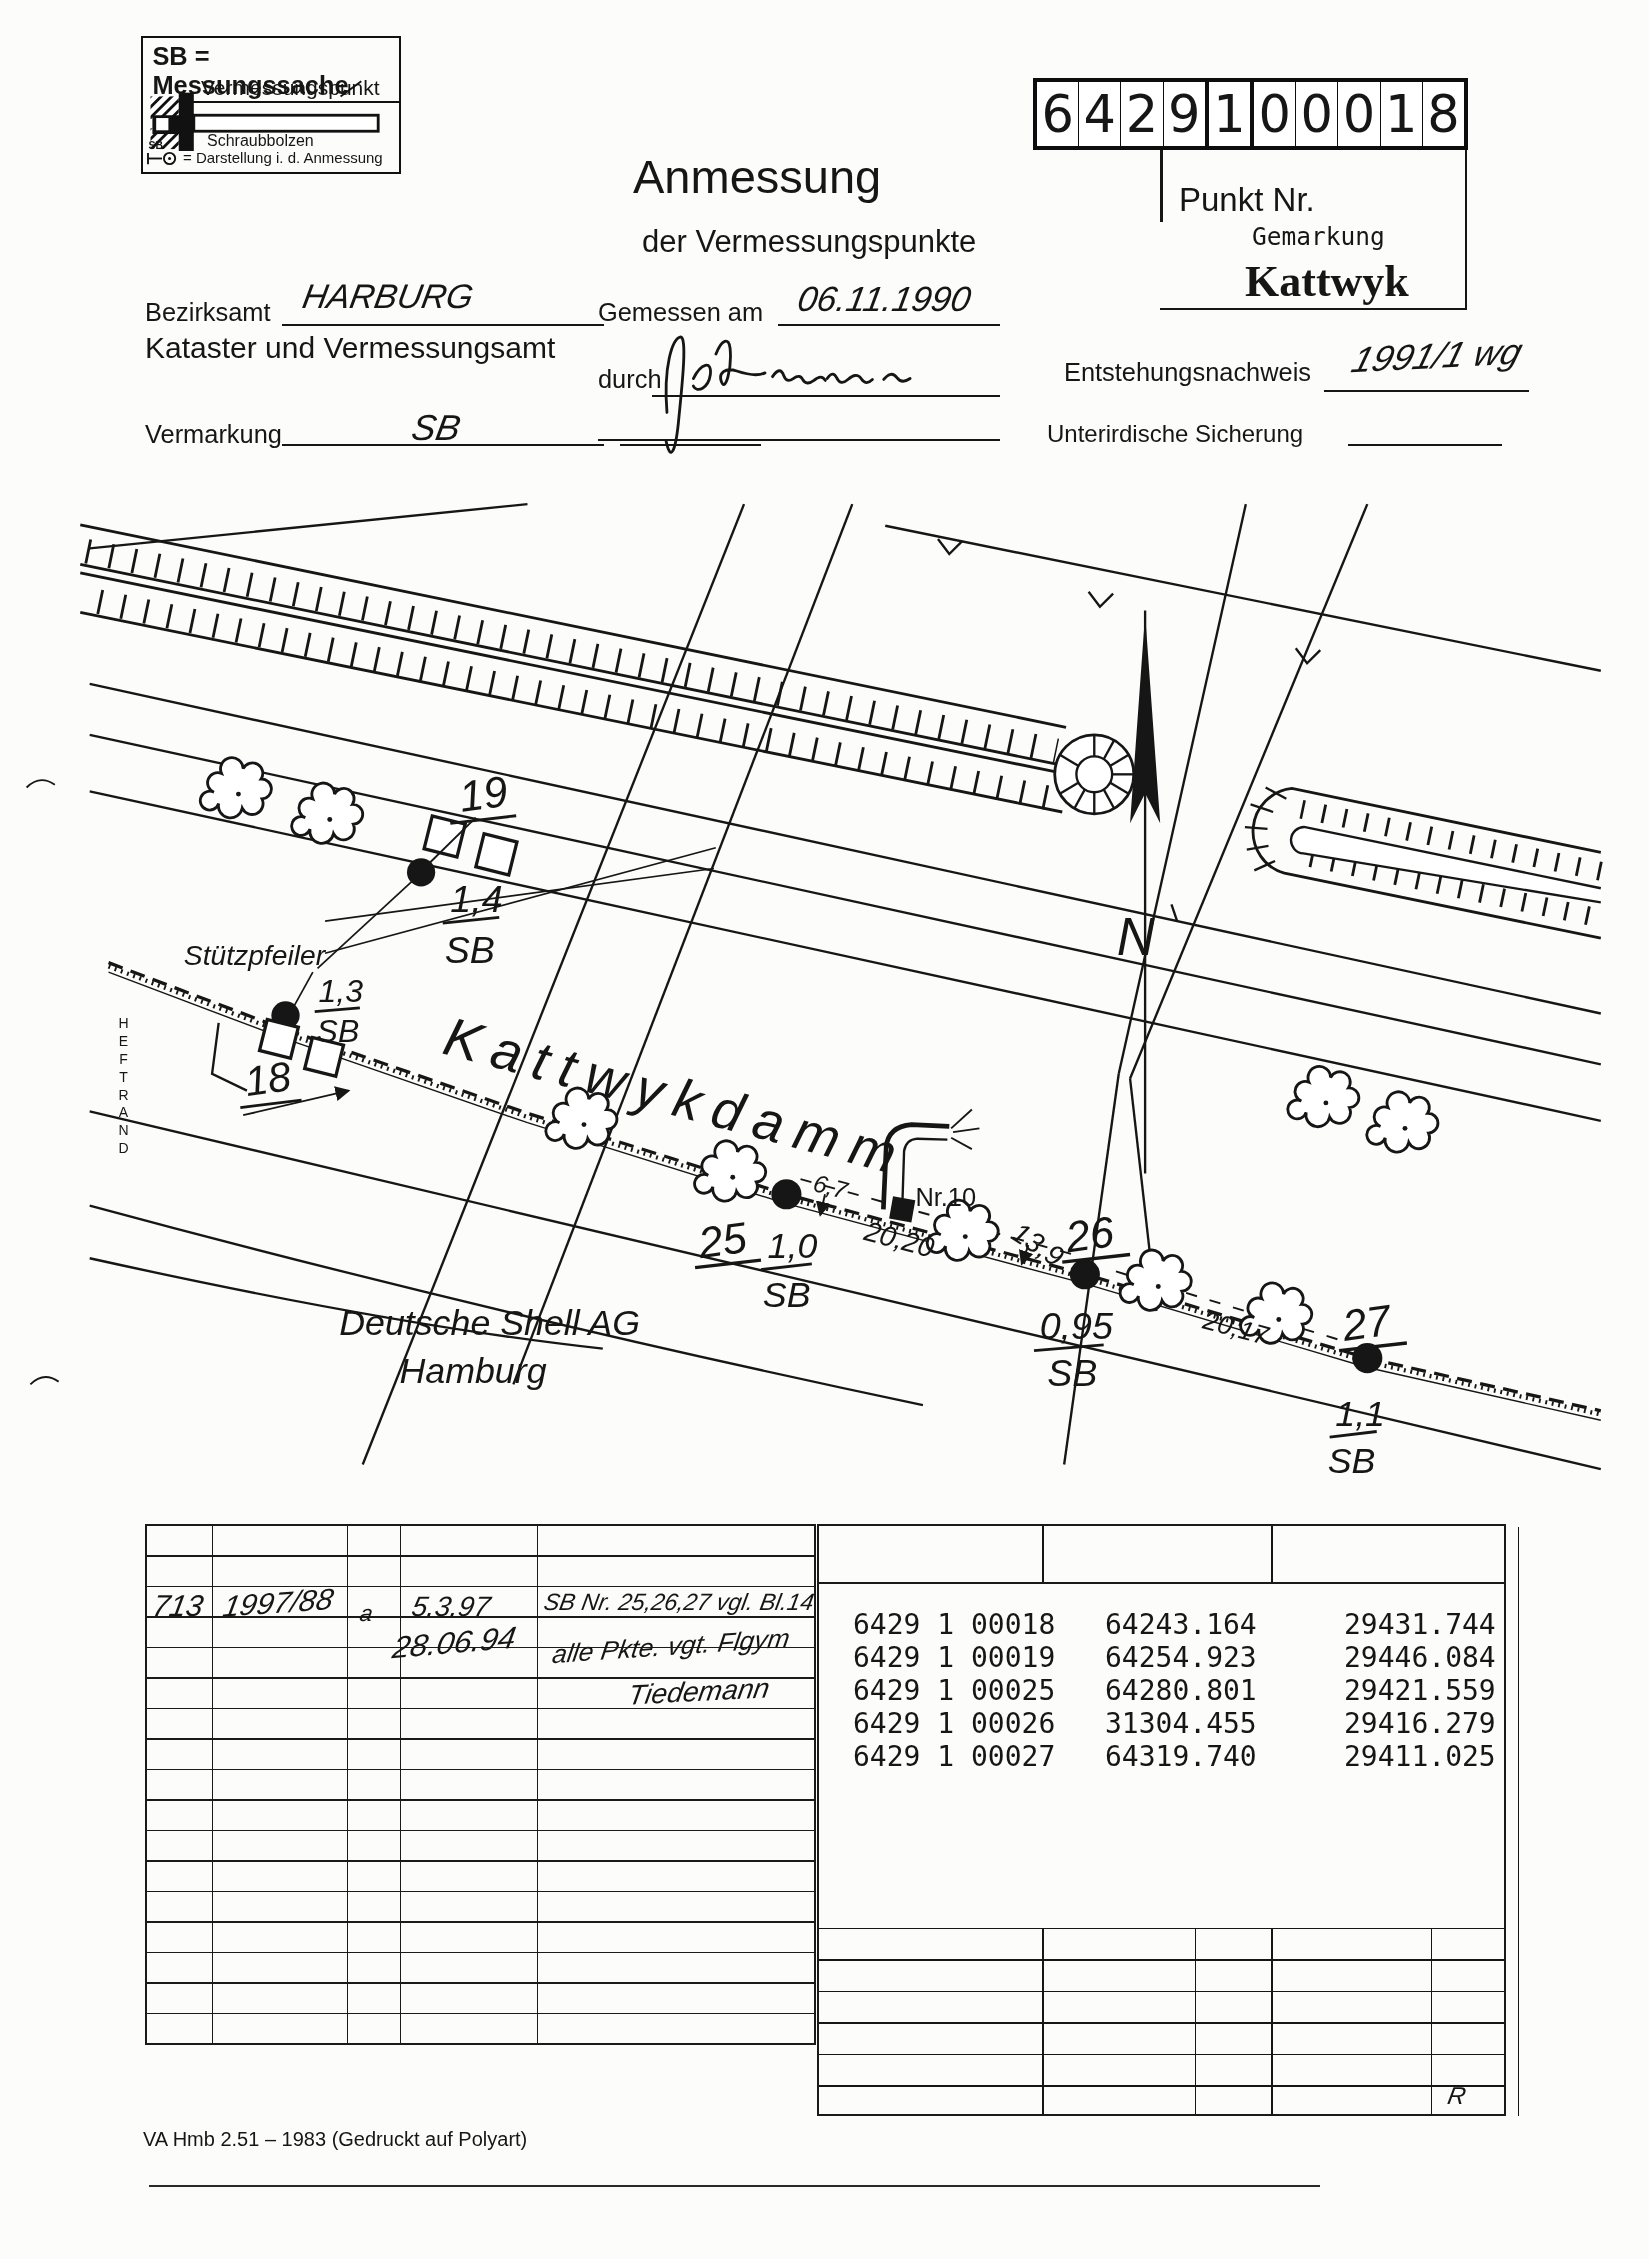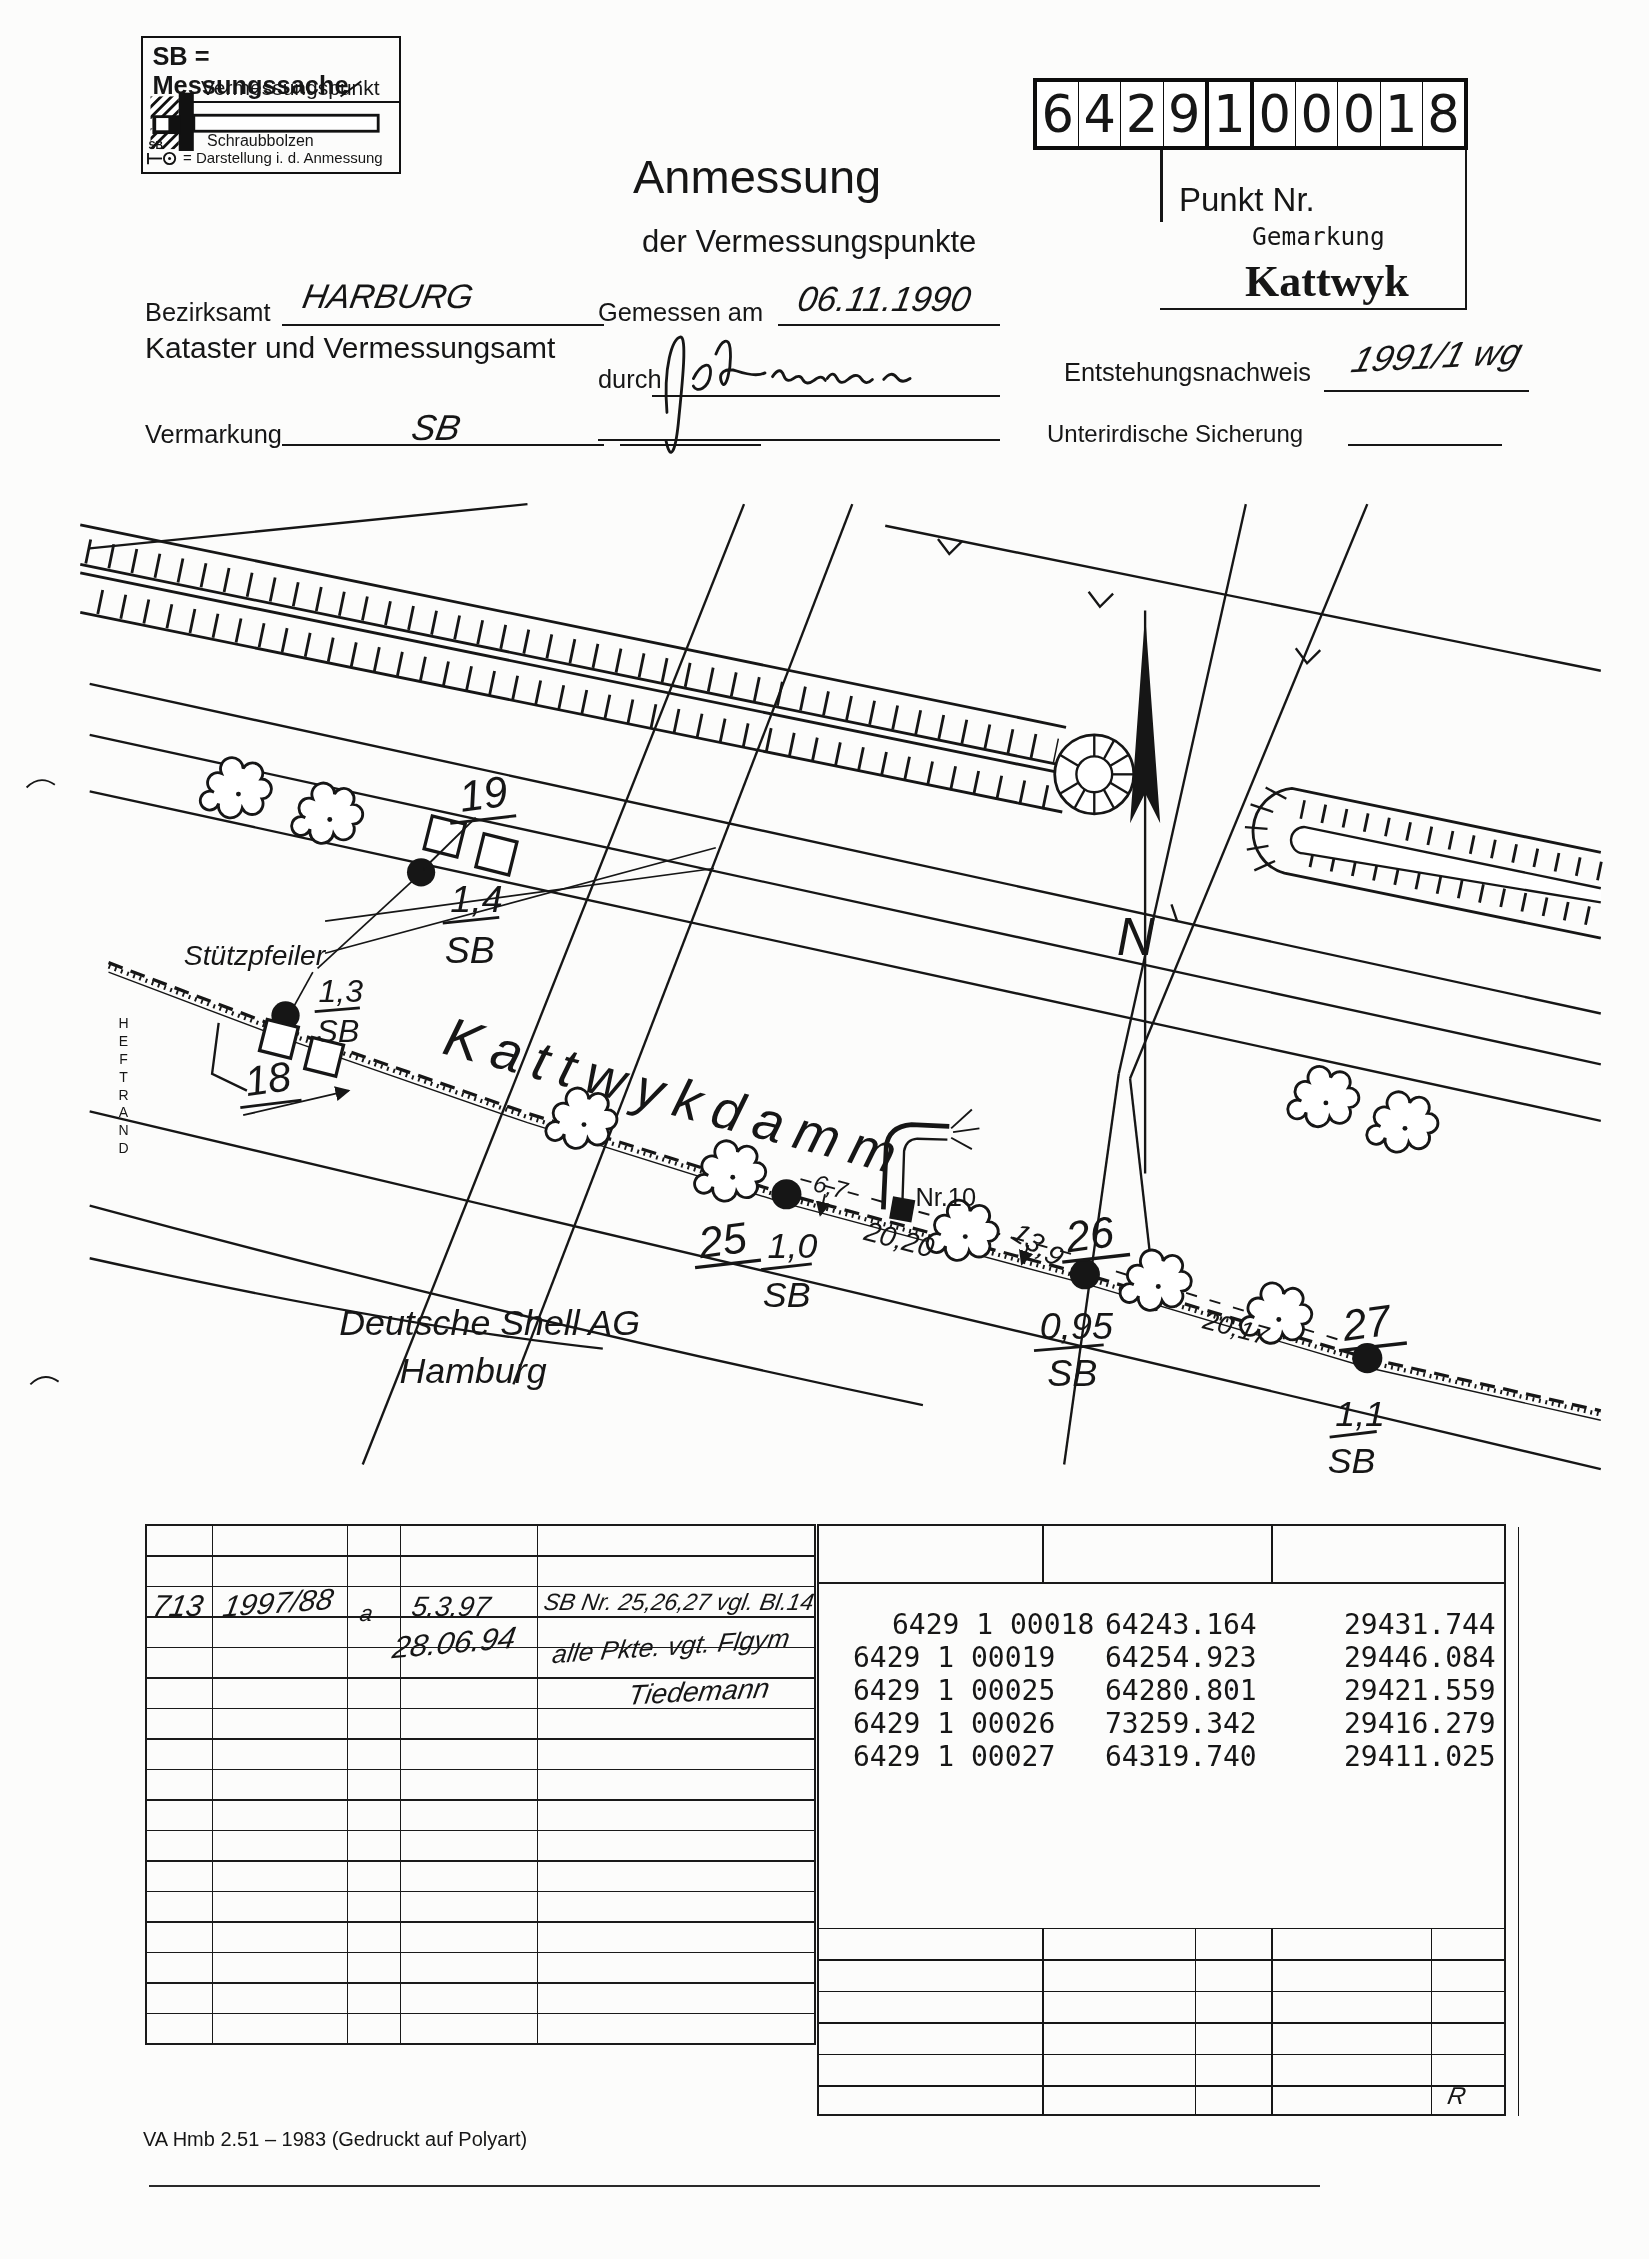--- a/index.html
+++ b/index.html
@@ -474,31 +474,31 @@
 <div class="abs label hand" style="left:554px;top:1631px;font-size:26px;transform:skewX(-12deg) rotate(-4deg);">alle Pkte. vgt. Flgym</div>
 <div class="abs label hand" style="left:629px;top:1676px;font-size:28px;transform:skewX(-12deg) rotate(-3deg);">Tiedemann</div>
 
 <div class="abs rt">
   <div class="abs" style="left:0;top:0;width:100%;height:58px;border-bottom:2.8px solid #1a1a1a;box-sizing:border-box;">
     <div class="vrule" style="left:223px;top:0;height:56px;"></div>
     <div class="vrule" style="left:452px;top:0;height:56px;"></div>
   </div>
 
   <div class="abs mono" style="left:0;top:83px;width:100%;font-size:28px;line-height:32px;">
-    <div class="abs" style="left:34px;top:0px;margin-left:39px;">6429 1 00018</div>
+    <div class="abs" style="left:34px;top:0px;">6429 1 00018</div>
     <div class="abs" style="left:286px;top:0px;">64243.164</div>
     <div class="abs" style="left:525px;top:0px;">29431.744</div>
     <div class="abs" style="left:34px;top:33px;">6429 1 00019</div>
     <div class="abs" style="left:286px;top:33px;">64254.923</div>
     <div class="abs" style="left:525px;top:33px;">29446.084</div>
     <div class="abs" style="left:34px;top:66px;">6429 1 00025</div>
     <div class="abs" style="left:286px;top:66px;">64280.801</div>
     <div class="abs" style="left:525px;top:66px;">29421.559</div>
     <div class="abs" style="left:34px;top:99px;">6429 1 00026</div>
-    <div class="abs" style="left:286px;top:99px;">73259.342</div>
+    <div class="abs" style="left:286px;top:99px;">31304.455</div>
     <div class="abs" style="left:525px;top:99px;">29416.279</div>
     <div class="abs" style="left:34px;top:132px;">6429 1 00027</div>
     <div class="abs" style="left:286px;top:132px;">64319.740</div>
     <div class="abs" style="left:525px;top:132px;">29411.025</div>
   </div>
 
   <div class="abs" style="left:0;top:402px;width:100%;height:187px;">
     <div class="rule" style="left:0;top:0;width:100%;height:0.9px;"></div>
     <div class="rule" style="left:0;top:31px;width:100%;height:2.4px;"></div>
     <div class="rule" style="left:0;top:63px;width:100%;height:0.9px;"></div>

